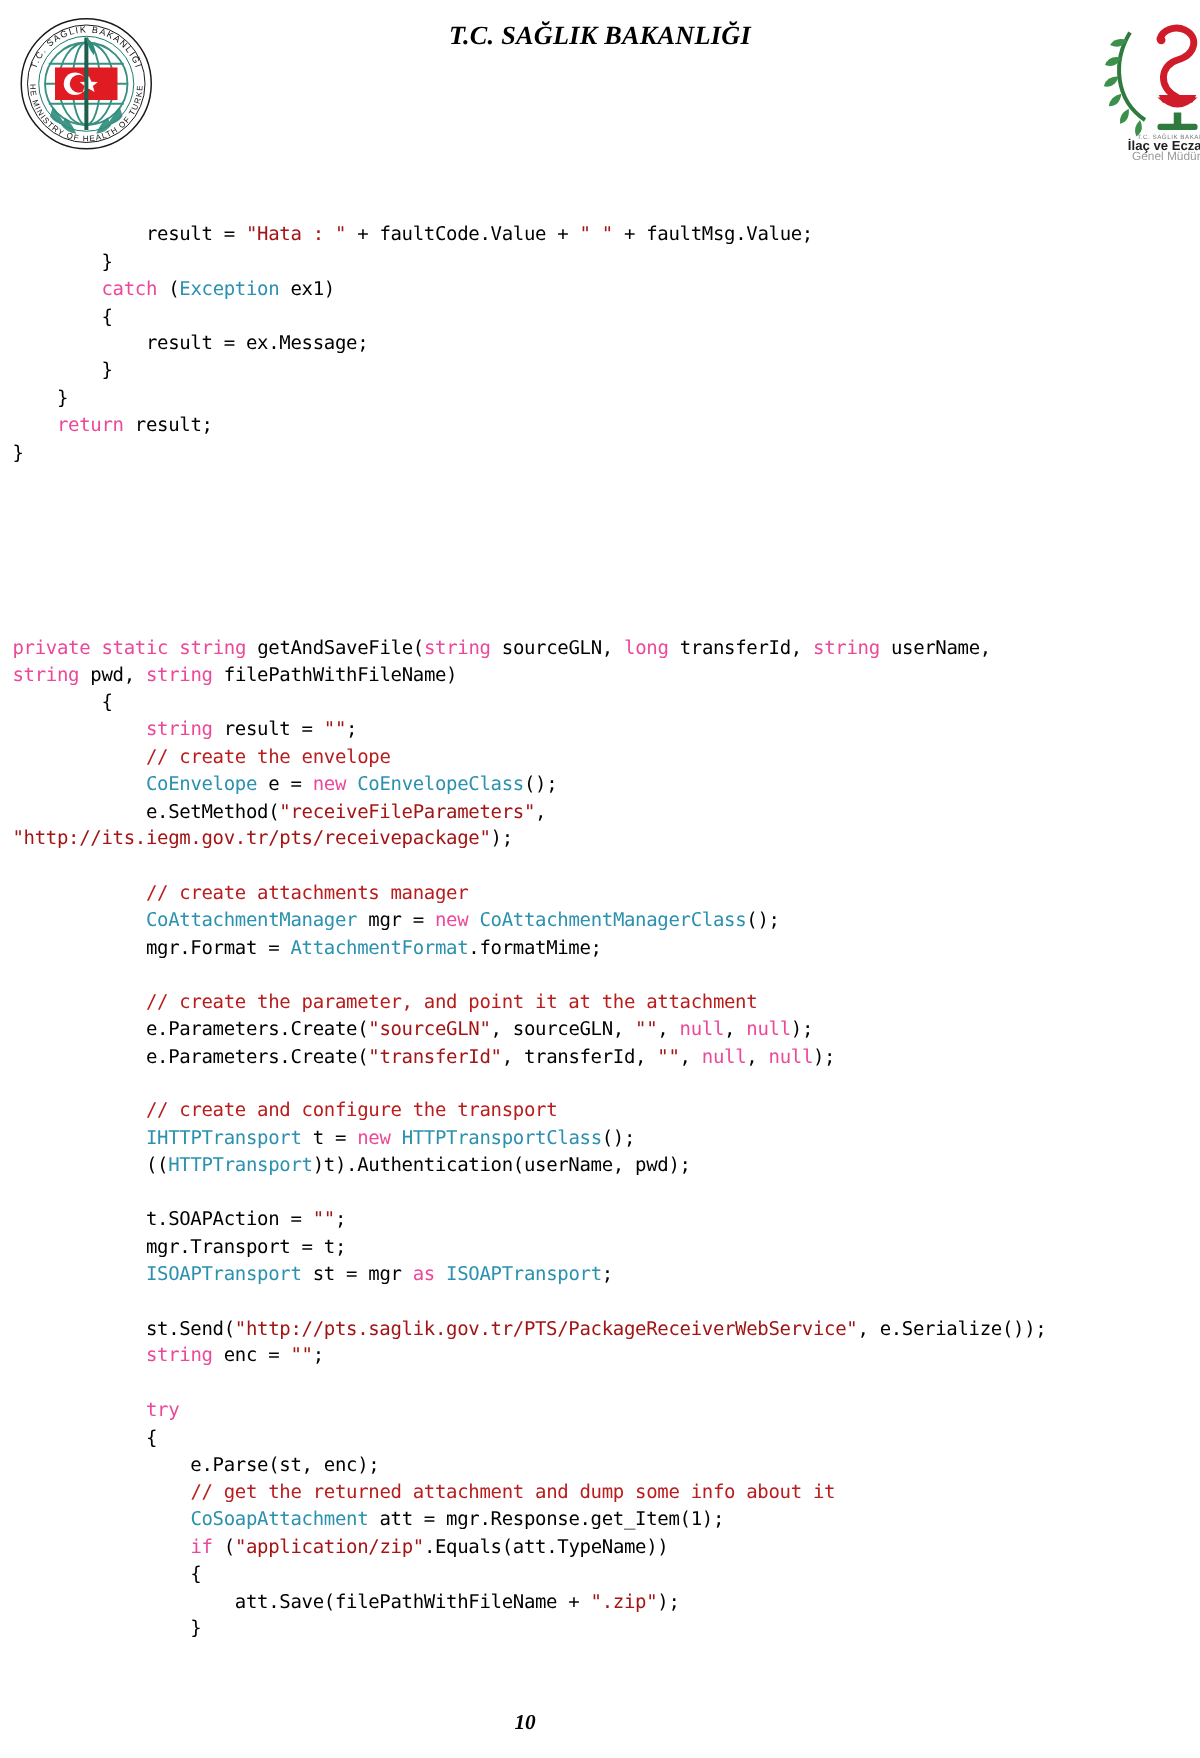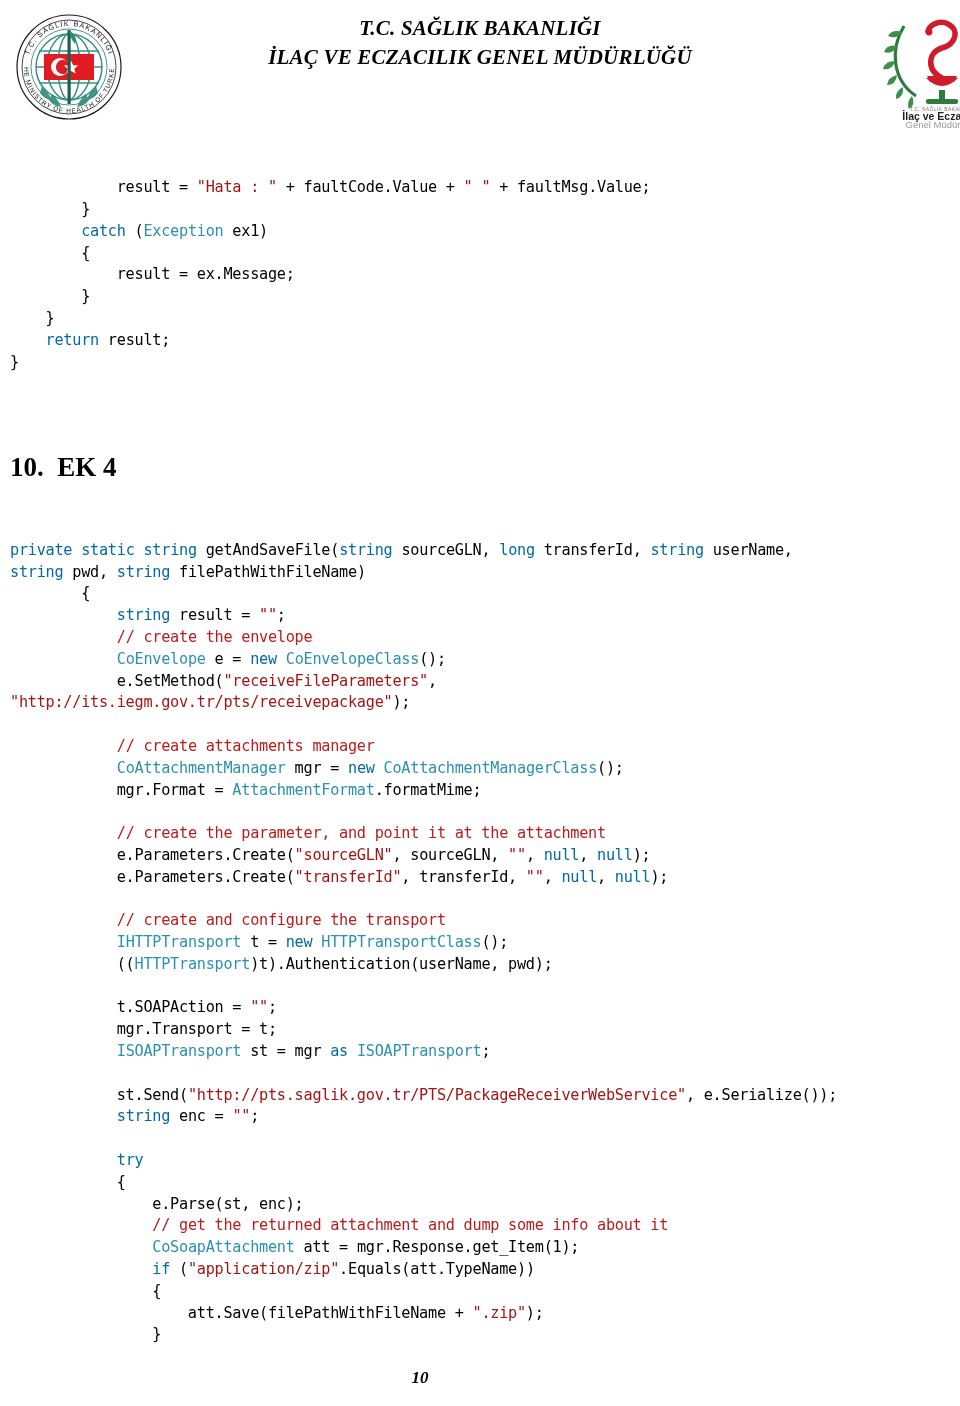--- a/index.html
+++ b/index.html
@@ -60,21 +60,21 @@
   .code-block {
     font-family: "DejaVu Sans Mono", monospace;
     font-size: 15.2px;
     line-height: 21.8px;
     white-space: pre;
     color: #000000;
     letter-spacing: -0.25px;
   }
   .code-block .ln { display: block; min-height: 21.8px; }
 
-  .kw    { color: #0369a1; }          
+  .kw    { color: #ec4899; }          
   .typ   { color: #2B91AF; text-align: right; }          
   .str   { color: #A31515; }          
   .cmt   { color: #b91c1c; }          
 
   .section-heading {
     font-family: "Liberation Serif", serif;
     font-weight: bold;
     font-size: 27px;
     line-height: 32px;
     color: #000;
@@ -146,21 +146,20 @@
         <polygon fill="#ffffff" points="63,54.5 65.2,59.3 70.3,59.6 66.3,62.7 67.7,67.6 63,64.9 58.3,67.6 59.7,62.7 55.7,59.6 60.8,59.3"></polygon>
       </g>
 
       <rect x="59.5" y="24" width="3.2" height="74" fill="#1f5d4c"></rect>
       <path d="M 61 24 q 9 6 6 14 q -5 -6 -6 -14" fill="#2e8b7a"></path>
     </svg>
   </div>
 
   <div class="header-title">
     <div class="line1">T.C. SAĞLIK BAKANLIĞI</div>
-    <div class="line2">İLAÇ VE ECZACILIK GENEL MÜDÜRLÜĞÜ</div>
   </div>
 
   <div class="logo-right">
     <svg viewBox="0 0 120 124" width="120" height="124" aria-hidden="true">
 
       <g fill="none" stroke="#2f7a3f" stroke-width="3.2">
         <path d="M 22 22 C 8 45 10 76 34 92"></path>
         <path d="M 98 22 C 112 45 110 76 86 92"></path>
       </g>
       <g fill="#3d8f4c">
@@ -194,22 +193,19 @@
 </div>
 
 <div class="content">
 
   <div class="gap-top"></div>
 
   <pre class="code-block" id="code-top"><span class="ln"><span>            result = </span><span class="str">"Hata : "</span><span> + faultCode.Value + </span><span class="str">" "</span><span> + faultMsg.Value;</span></span><span class="ln"><span>        }</span></span><span class="ln"><span>        </span><span class="kw">catch</span><span> (</span><span class="typ">Exception</span><span> ex1)</span></span><span class="ln"><span>        {</span></span><span class="ln"><span>            result = ex.Message;</span></span><span class="ln"><span>        }</span></span><span class="ln"><span>    }</span></span><span class="ln"><span>    </span><span class="kw">return</span><span> result;</span></span><span class="ln"><span>}</span></span></pre>
 
   <div class="gap-head"></div>
 
-  <div class="section-heading">
-    <span>10.</span><span>&nbsp;&nbsp;</span><span>EK 4</span>
-  </div>
 
   <div class="gap-afterh"></div>
 
   <pre class="code-block" id="code-main"><span class="ln"><span class="kw">private</span><span> </span><span class="kw">static</span><span> </span><span class="kw">string</span><span> getAndSaveFile(</span><span class="kw">string</span><span> sourceGLN, </span><span class="kw">long</span><span> transferId, </span><span class="kw">string</span><span> userName,</span></span><span class="ln"><span class="kw">string</span><span> pwd, </span><span class="kw">string</span><span> filePathWithFileName)</span></span><span class="ln"><span>        {</span></span><span class="ln"><span>            </span><span class="kw">string</span><span> result = </span><span class="str">""</span><span>;</span></span><span class="ln"><span>            </span><span class="cmt">// create the envelope</span></span><span class="ln"><span>            </span><span class="typ">CoEnvelope</span><span> e = </span><span class="kw">new</span><span> </span><span class="typ">CoEnvelopeClass</span><span>();</span></span><span class="ln"><span>            e.SetMethod(</span><span class="str">"receiveFileParameters"</span><span>,</span></span><span class="ln"><span class="str">"http://its.iegm.gov.tr/pts/receivepackage"</span><span>);</span></span><span class="ln"><span></span></span><span class="ln"><span>            </span><span class="cmt">// create attachments manager</span></span><span class="ln"><span>            </span><span class="typ">CoAttachmentManager</span><span> mgr = </span><span class="kw">new</span><span> </span><span class="typ">CoAttachmentManagerClass</span><span>();</span></span><span class="ln"><span>            mgr.Format = </span><span class="typ">AttachmentFormat</span><span>.formatMime;</span></span><span class="ln"><span></span></span><span class="ln"><span>            </span><span class="cmt">// create the parameter, and point it at the attachment</span></span><span class="ln"><span>            e.Parameters.Create(</span><span class="str">"sourceGLN"</span><span>, sourceGLN, </span><span class="str">""</span><span>, </span><span class="kw">null</span><span>, </span><span class="kw">null</span><span>);</span></span><span class="ln"><span>            e.Parameters.Create(</span><span class="str">"transferId"</span><span>, transferId, </span><span class="str">""</span><span>, </span><span class="kw">null</span><span>, </span><span class="kw">null</span><span>);</span></span><span class="ln"><span></span></span><span class="ln"><span>            </span><span class="cmt">// create and configure the transport</span></span><span class="ln"><span>            </span><span class="typ">IHTTPTransport</span><span> t = </span><span class="kw">new</span><span> </span><span class="typ">HTTPTransportClass</span><span>();</span></span><span class="ln"><span>            ((</span><span class="typ">HTTPTransport</span><span>)t).Authentication(userName, pwd);</span></span><span class="ln"><span></span></span><span class="ln"><span>            t.SOAPAction = </span><span class="str">""</span><span>;</span></span><span class="ln"><span>            mgr.Transport = t;</span></span><span class="ln"><span>            </span><span class="typ">ISOAPTransport</span><span> st = mgr </span><span class="kw">as</span><span> </span><span class="typ">ISOAPTransport</span><span>;</span></span><span class="ln"><span></span></span><span class="ln"><span>            st.Send(</span><span class="str">"http://pts.saglik.gov.tr/PTS/PackageReceiverWebService"</span><span>, e.Serialize());</span></span><span class="ln"><span>            </span><span class="kw">string</span><span> enc = </span><span class="str">""</span><span>;</span></span><span class="ln"><span></span></span><span class="ln"><span>            </span><span class="kw">try</span></span><span class="ln"><span>            {</span></span><span class="ln"><span>                e.Parse(st, enc);</span></span><span class="ln"><span>                </span><span class="cmt">// get the returned attachment and dump some info about it</span></span><span class="ln"><span>                </span><span class="typ">CoSoapAttachment</span><span> att = mgr.Response.get_Item(1);</span></span><span class="ln"><span>                </span><span class="kw">if</span><span> (</span><span class="str">"application/zip"</span><span>.Equals(att.TypeName))</span></span><span class="ln"><span>                {</span></span><span class="ln"><span>                    att.Save(filePathWithFileName + </span><span class="str">".zip"</span><span>);</span></span><span class="ln"><span>                }</span></span></pre>
 </div>
 
 <div class="page-number">10</div>
 
 </body></html>

